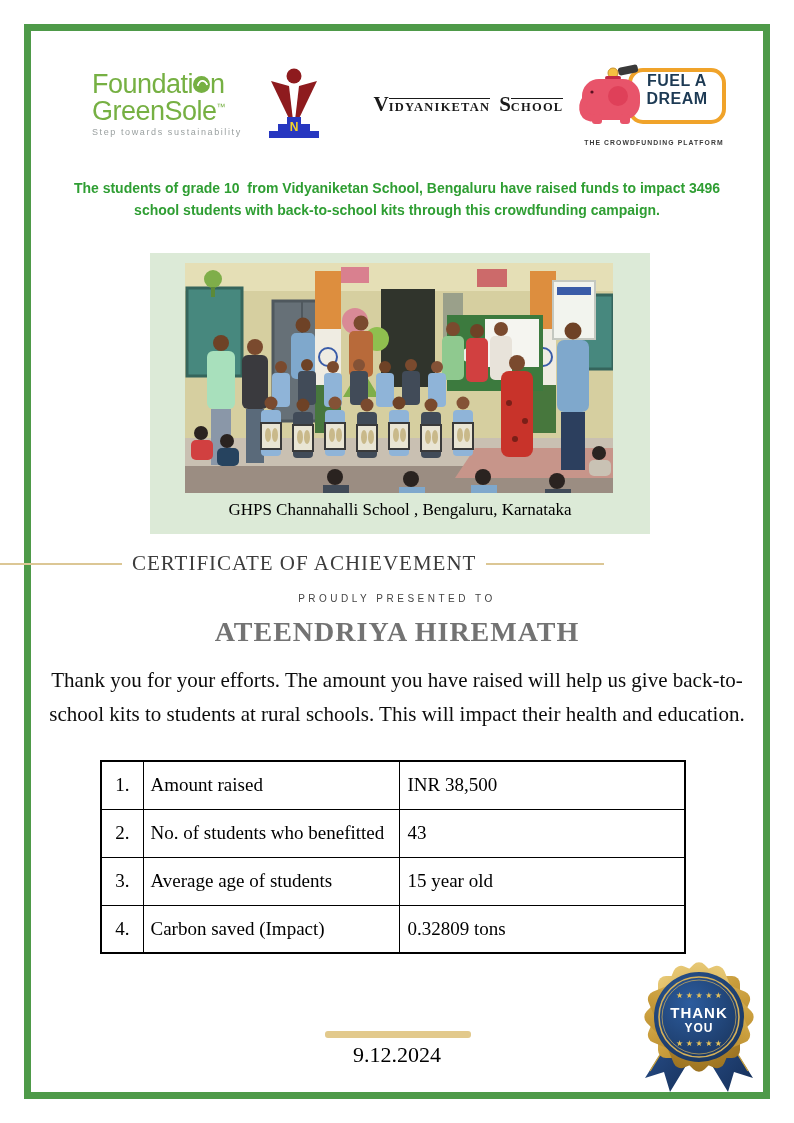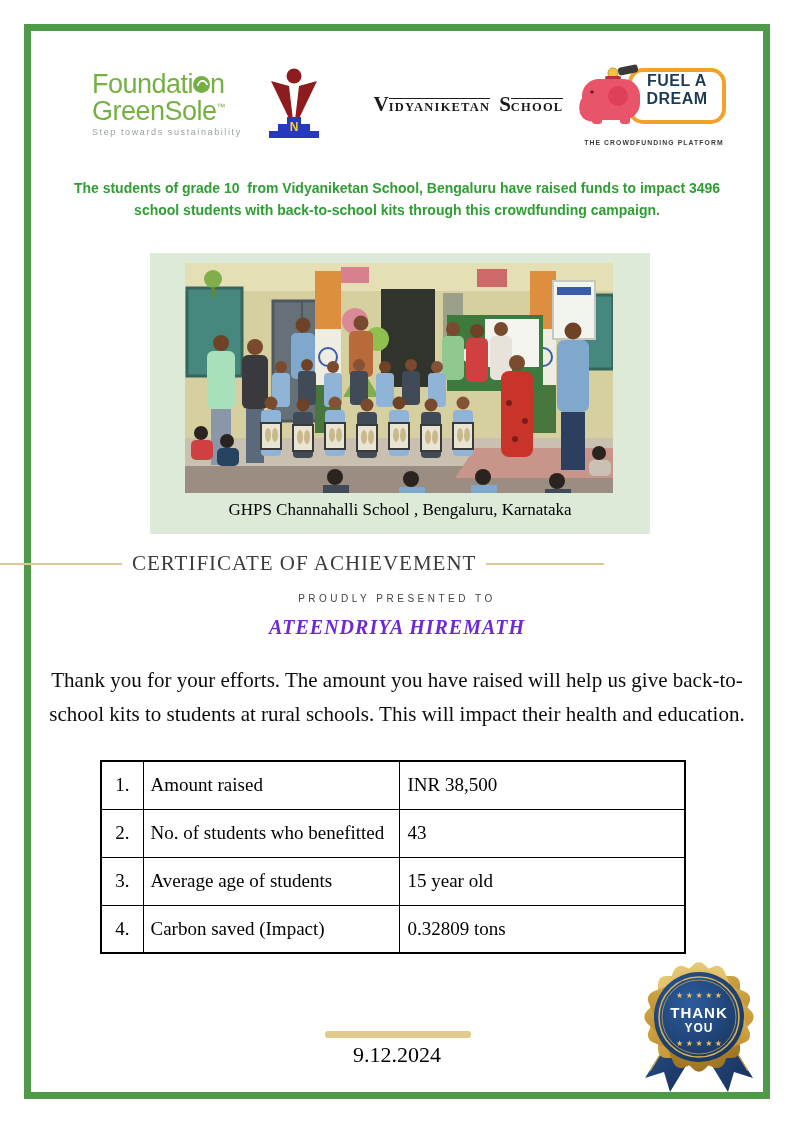--- a/index.html
+++ b/index.html
@@ -64,21 +64,21 @@
                     display:flex; align-items:center; justify-content:flex-start; gap:10px; }
   .gold-line { height:2px; background:#dcc795; }
   .gold-line.left { width:122px; } .gold-line.right { width:118px; }
   .cert-title { font-size:21px; letter-spacing:1px; color:#3c3c3c; white-space:nowrap; }
 
   .cert-subtitle { position:absolute; left:0; right:0; top:593px; text-align:center;
                    font-family:"Liberation Sans", sans-serif; font-size:10px;
                    letter-spacing:3.5px; color:#444; }
 
   .recipient { position:absolute; left:0; right:0; top:616px; text-align:center;
-               font-size:20px; font-weight:bold; letter-spacing:1px; color:#6d28d9;font-style:italic; }
+               font-size:28px; font-weight:bold; letter-spacing:1px; color:#737373; }
 
   .message { position:absolute; left:36px; top:664px; width:722px; text-align:center;
              font-size:21px; line-height:1.6; color:#0d0d0d; }
 
   
   .impact-table { position:absolute; left:100px; top:760px; border-collapse:collapse;
                   border:2px solid #000; font-size:19px; color:#000; }
   .impact-table td { border:1px solid #000; height:48px; vertical-align:middle; }
   .td-num   { width:42px;  text-align:center; }
   .td-label { width:256px; padding-left:7px; }

